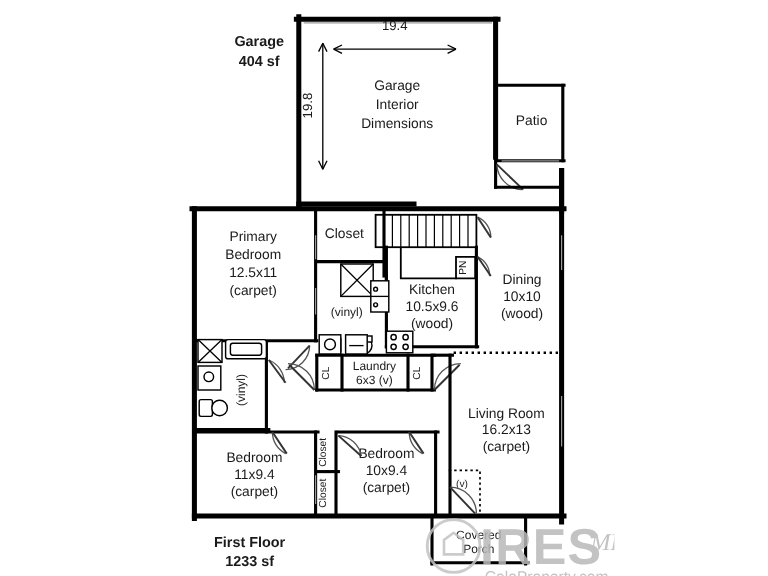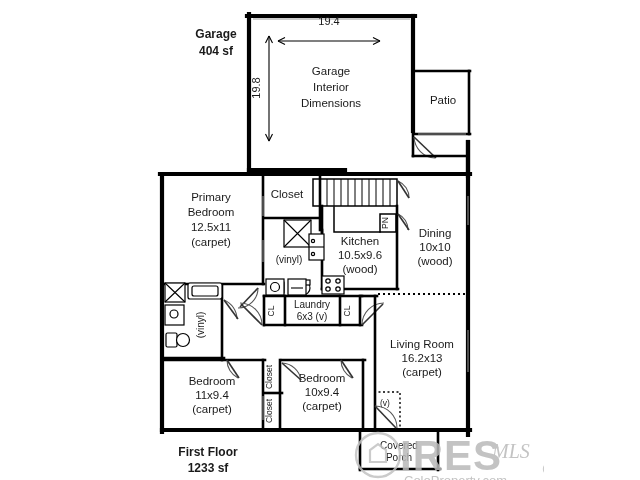--- a/index.html
+++ b/index.html
@@ -10,21 +10,20 @@
   }
   body {
     font-family: "Liberation Sans", sans-serif;
   }
   #plan-root {
     position: relative;
     width: 512px;
     height: 480px;
     background: #ffffff;
     overflow: hidden;
-    padding-left: 32px;
   }
   #plan-svg {
     position: absolute;
     left: 0;
     top: 0;
     width: 640px;
     height: 480px;
   }
   .lbl {
     font-family: "Liberation Sans", sans-serif;

